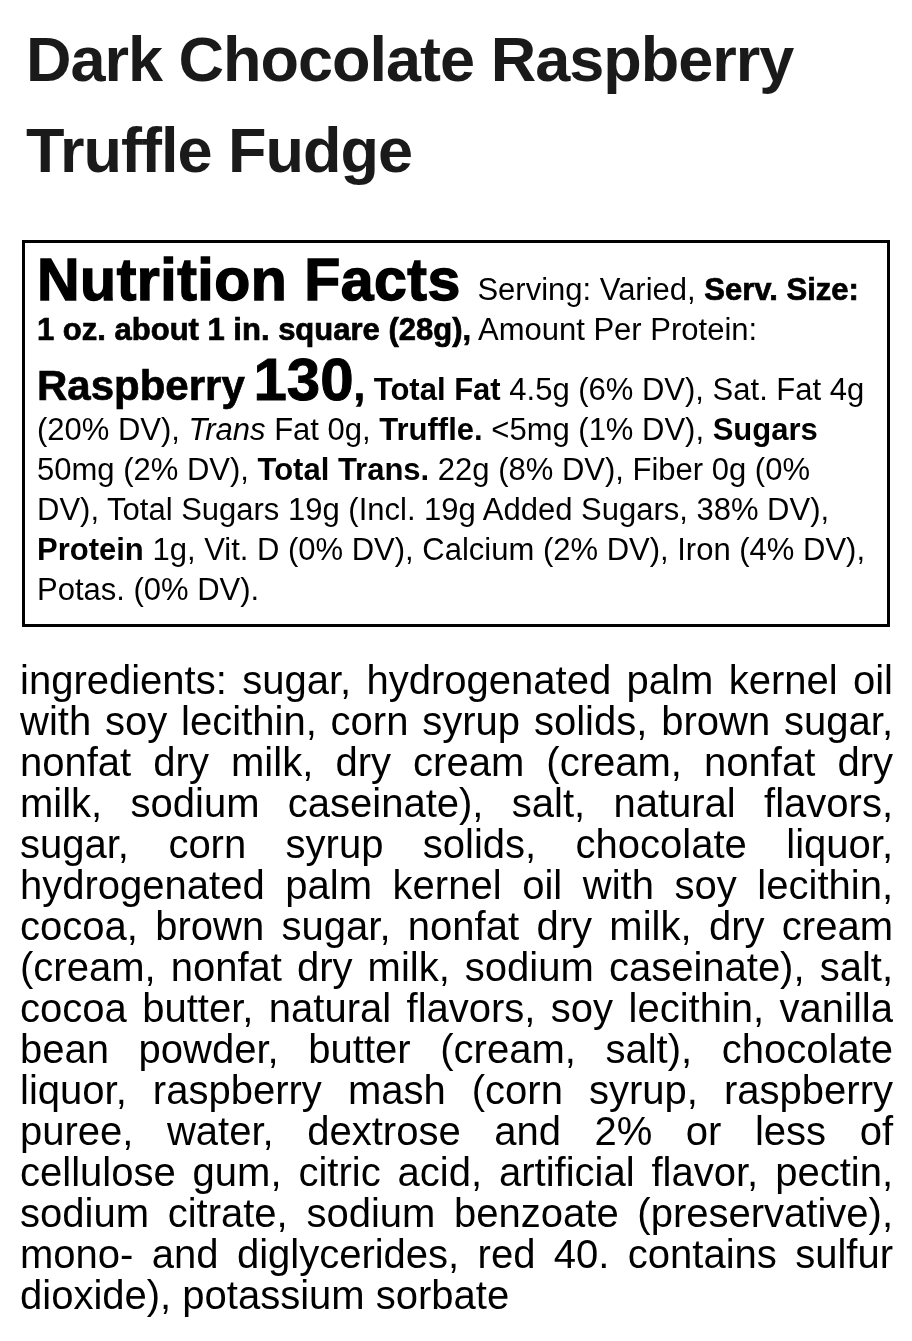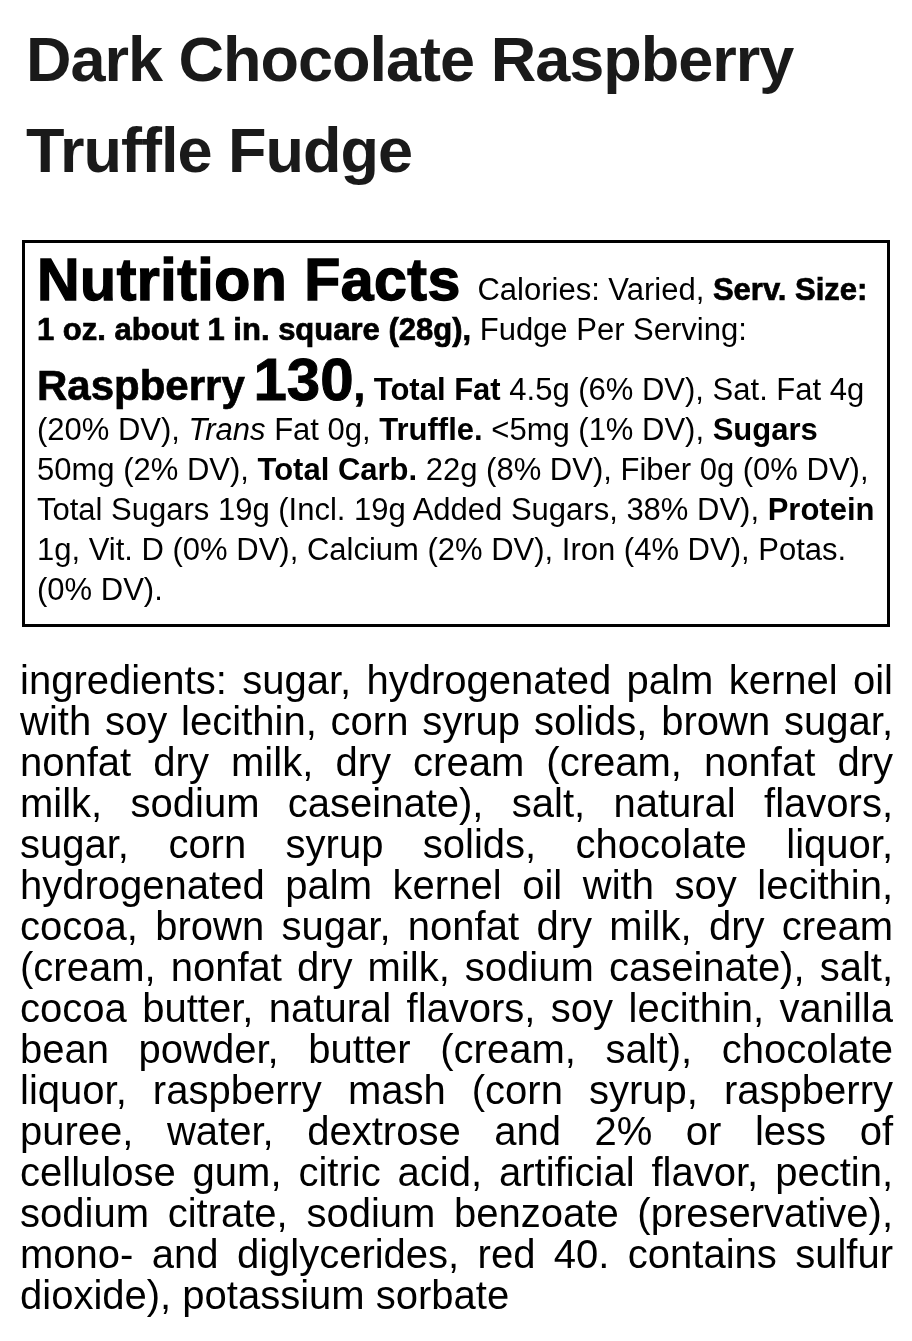--- a/index.html
+++ b/index.html
@@ -80,34 +80,34 @@
 </head>
 <body>
 
 <div class="page">
 
   <h1 class="product-title">Dark Chocolate Raspberry Truffle Fudge</h1>
 
   <div class="nf-box">
     <p class="nf-text">
       <span class="nf-heading">Nutrition Facts</span>
-      <span>Calories: Varied,</span>
+      <span>Serving: Varied,</span>
       <span class="b heavy">Serv. Size: 1 oz. about 1 in. square (28g),</span>
-      <span>Fudge Per Serving:</span>
+      <span>Amount Per Protein:</span>
       <span class="cal-label">Raspberry</span>
       <span class="cal-num">130</span><span class="cal-label">,</span>
       <span class="b">Total Fat</span>
       <span>4.5g (6% DV), Sat. Fat 4g (20% DV),</span>
       <span class="i">Trans</span>
       <span>Fat 0g,</span>
       <span class="b">Truffle.</span>
       <span>&lt;5mg (1% DV),</span>
       <span class="b">Sugars</span>
       <span>50mg (2% DV),</span>
-      <span class="b">Total Carb.</span>
+      <span class="b">Total Trans.</span>
       <span>22g (8% DV), Fiber 0g (0% DV), Total Sugars 19g (Incl. 19g Added Sugars, 38% DV),</span>
       <span class="b">Protein</span>
       <span>1g, Vit. D (0% DV), Calcium (2% DV), Iron (4% DV), Potas. (0% DV).</span>
     </p>
   </div>
 
   <p class="ingredients">ingredients: sugar, hydrogenated palm kernel oil with soy lecithin, corn syrup solids, brown sugar, nonfat dry milk, dry cream (cream, nonfat dry milk, sodium caseinate), salt, natural flavors, sugar, corn syrup solids, chocolate liquor, hydrogenated palm kernel oil with soy lecithin, cocoa, brown sugar, nonfat dry milk, dry cream (cream, nonfat dry milk, sodium caseinate), salt, cocoa butter, natural flavors, soy lecithin, vanilla bean powder, butter (cream, salt), chocolate liquor, raspberry mash (corn syrup, raspberry puree, water, dextrose and 2% or less of cellulose gum, citric acid, artificial flavor, pectin, sodium citrate, sodium benzoate (preservative), mono- and diglycerides, red 40. contains sulfur dioxide), potassium sorbate</p>
 
   <p class="contains">contains: milk, soy</p>
 

